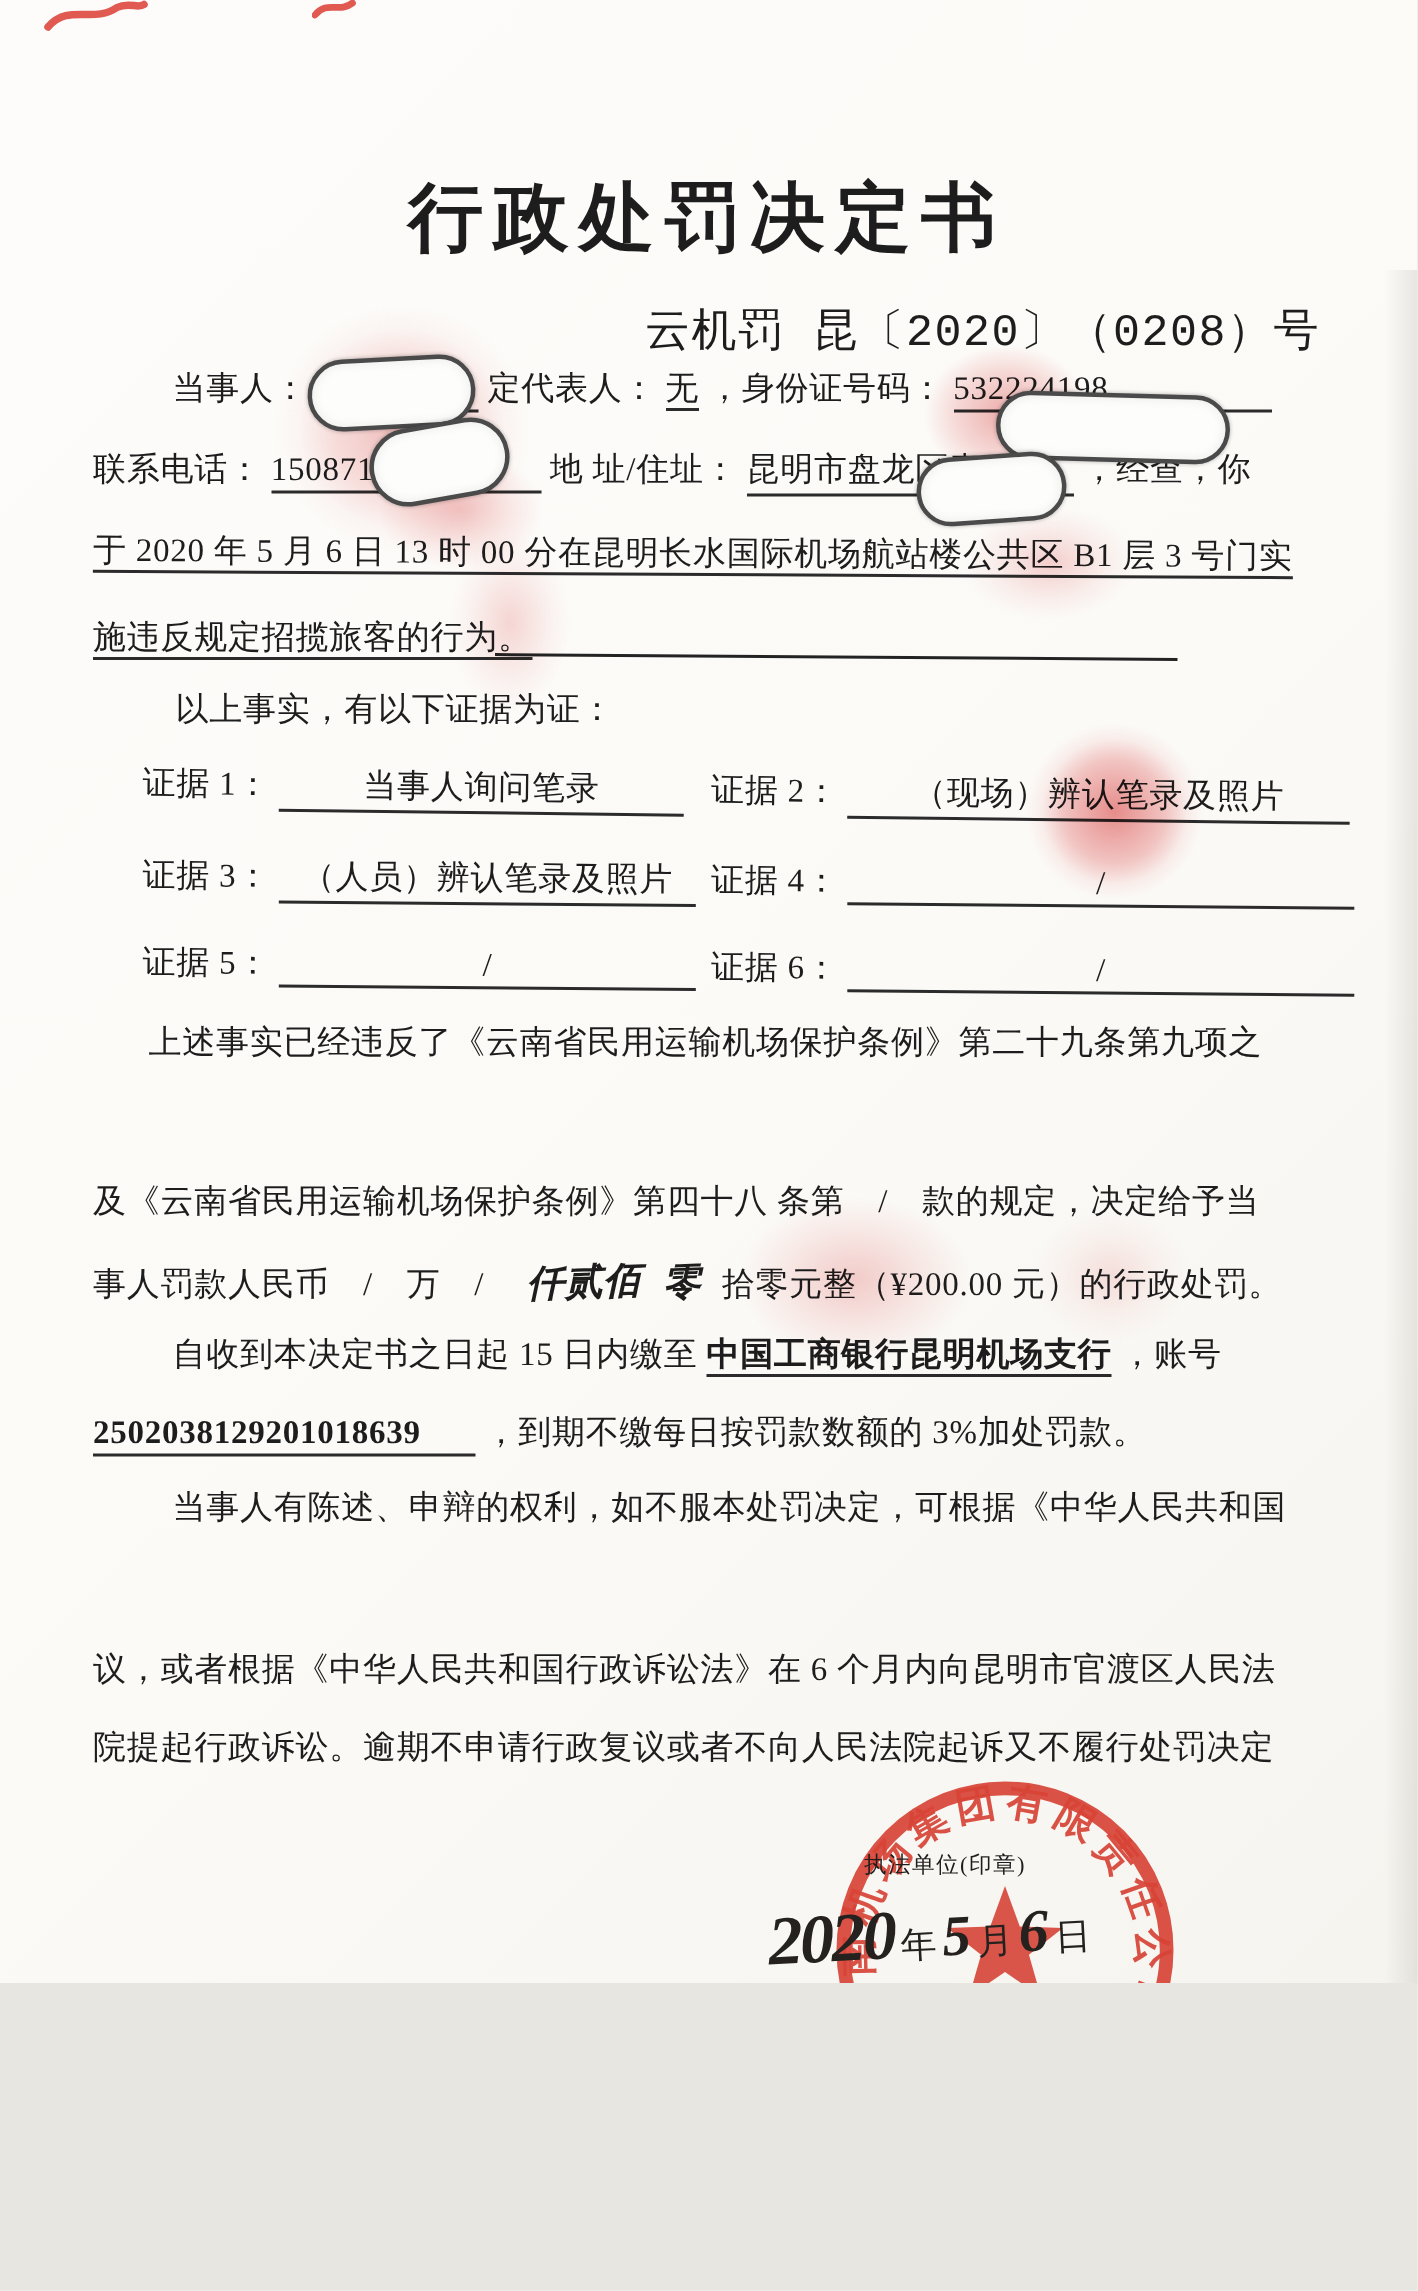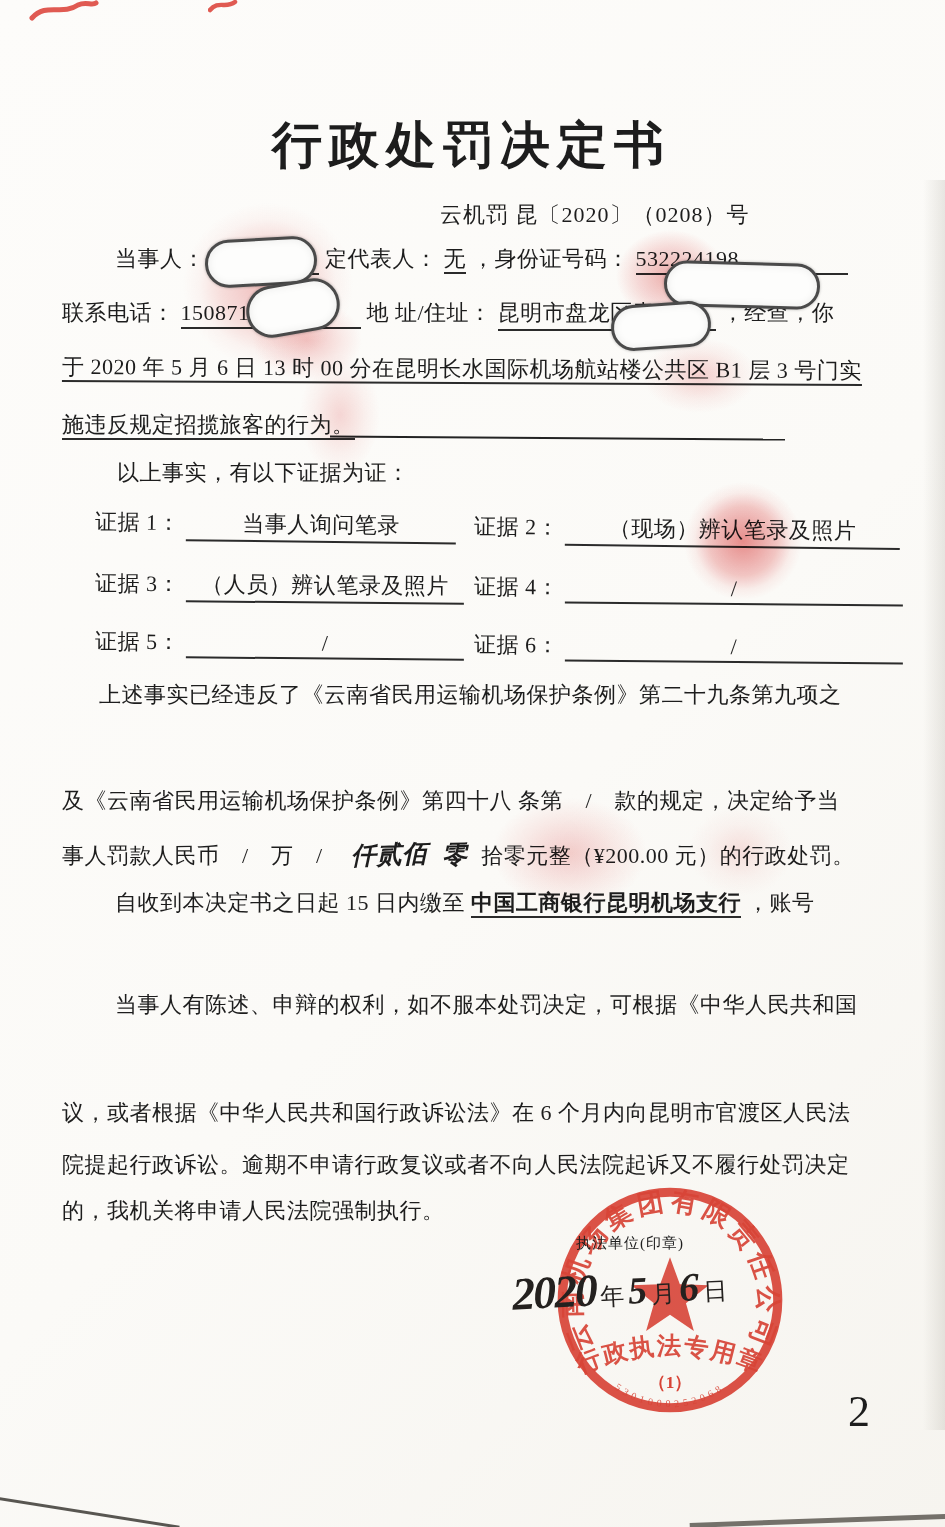--- a/index.html
+++ b/index.html
@@ -1,32 +1,32 @@
 <!DOCTYPE html>
 <html><head>
 <meta charset="utf-8">
 <style>
   html,body{margin:0;padding:0;background:#e8e6e1;}
   .page{
-    position:relative;width:945px;height:1527px;overflow:hidden;
+    position:relative;width:945px;height:1322px;overflow:hidden;
     background:linear-gradient(135deg,#fdfcfa 0%,#fbfaf7 55%,#f6f4ef 100%);
     font-family:"Liberation Serif","DejaVu Serif",serif;color:#1d1d1d;
   }
   .edge-right{position:absolute;right:0;top:180px;width:22px;height:1250px;
     background:linear-gradient(to right,rgba(0,0,0,0),rgba(140,135,123,.18));}
   .edge-bl{position:absolute;left:-8px;top:1496px;width:190px;height:40px;
     border-top:3px solid rgba(42,40,34,.78);transform:rotate(9deg);transform-origin:left top;}
   .edge-br{position:absolute;left:690px;top:1518px;width:280px;height:20px;
     border-top:5px solid rgba(48,44,37,.66);transform:rotate(-2deg);}
   .line{position:absolute;white-space:nowrap;font-size:22px;letter-spacing:.5px;z-index:2;}
   .u{border-bottom:2px solid #2b2b2b;padding-bottom:1px;}
   .val{display:inline-block;text-align:center;border-bottom:2px solid #2b2b2b;padding-bottom:1px;}
   .title{position:absolute;left:272px;top:112px;margin:0;font-size:50px;font-weight:bold;
     letter-spacing:7px;z-index:2;}
-  .docno{position:absolute;left:440px;top:200px;font-size:22px;letter-spacing:1px;z-index:2;}
+  .docno{position:absolute;left:430px;top:200px;font-size:30px;letter-spacing:1px;z-index:2;font-family:Liberation Mono, monospace;}
   .hand{font-style:italic;font-weight:600;font-size:25px;display:inline-block;transform:rotate(-2deg);}
   .fp{position:absolute;z-index:3;mix-blend-mode:multiply;pointer-events:none;}
   .cap{position:absolute;background:#fdfdfc;border:3.5px solid #4a4a4a;border-radius:30px;
     box-shadow:0 0 3px rgba(0,0,0,.3), inset 0 0 8px rgba(0,0,0,.08);z-index:4;}
   .blankline{position:absolute;height:0;border-top:2px solid #232323;z-index:2;}
   .unit-label{position:absolute;left:576px;top:1234px;font-size:15px;z-index:6;letter-spacing:1px;}
   .date{position:absolute;left:512px;top:1262px;z-index:6;transform:rotate(-3deg);
     color:#24211f;white-space:nowrap;}
   .date .dy{font-size:46px;font-style:italic;font-weight:600;letter-spacing:-2px;}
   .date .ds{font-size:24px;margin:0 4px;}
@@ -123,25 +123,28 @@
     <span class="hand">仟贰佰</span>
     <span class="hand" style="margin:0 8px">零</span>
     <span>拾零元整（¥200.00 元）的行政处罚。</span>
   </div>
 
   <div class="line" style="left:115px;top:888px">
     <span>自收到本决定书之日起 15 日内缴至</span>
     <span class="u" style="font-weight:bold">中国工商银行昆明机场支行</span>
     <span>，账号</span>
   </div>
+  <div class="line" style="left:62px;top:940px">
+    <span class="val" style="min-width:255px;text-align:left;font-weight:bold">2502038129201018639</span>
+    <span>，到期不缴每日按罚款数额的 3%加处罚款。</span>
+  </div>
 
   <div class="line" style="left:115px;top:990px">当事人有陈述、申辩的权利，如不服本处罚决定，可根据《中华人民共和国</div>
   <div class="line" style="left:62px;top:1098px">议，或者根据《中华人民共和国行政诉讼法》在 6 个月内向昆明市官渡区人民法</div>
   <div class="line" style="left:62px;top:1150px">院提起行政诉讼。逾期不申请行政复议或者不向人民法院起诉又不履行处罚决定</div>
-  <div class="line" style="left:62px;top:1196px">的，我机关将申请人民法院强制执行。</div>
 
   <div class="cap" style="left:205px;top:238px;width:106px;height:42px;transform:rotate(-3deg)"></div>
   <div class="cap" style="left:664px;top:262px;width:150px;height:40px;transform:rotate(1.5deg)"></div>
   <div class="cap" style="left:246px;top:282px;width:88px;height:46px;transform:rotate(-10deg);border-radius:40px"></div>
   <div class="cap" style="left:611px;top:303px;width:94px;height:40px;transform:rotate(-4deg)"></div>
 
   <div class="unit-label">执法单位(印章)</div>
   <div class="date">
     <span class="dy">2020</span><span class="ds">年</span><span class="dm">5</span><span class="ds">月</span><span class="dd">6</span><span class="ds">日</span>
   </div>

